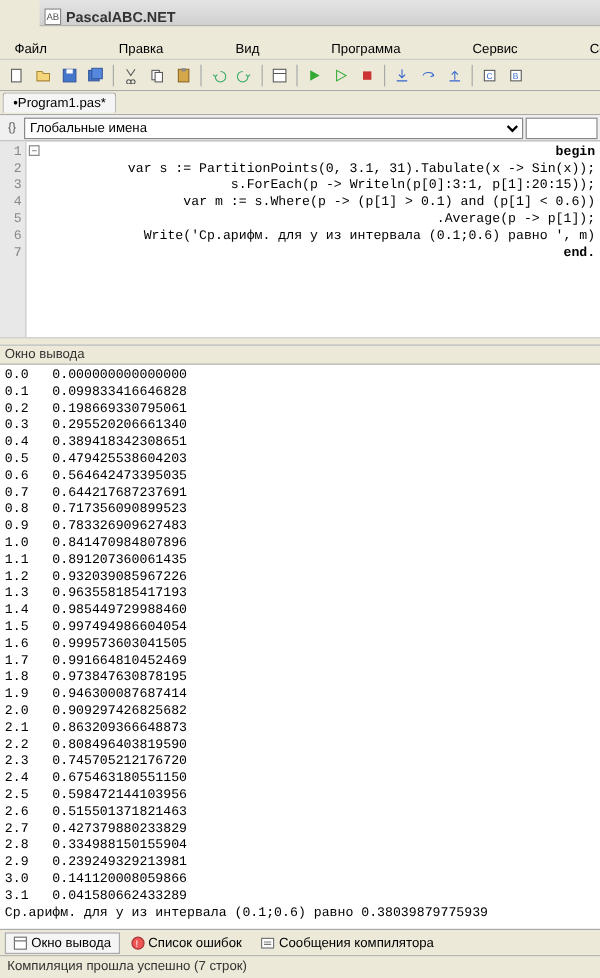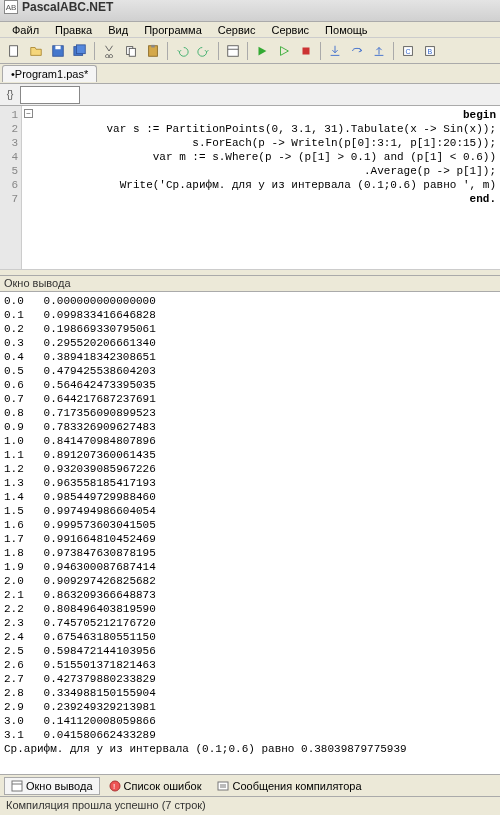--- a/index.html
+++ b/index.html
@@ -1,20 +1,20 @@
 <!DOCTYPE html>
 <html><head>
 <meta charset="utf-8">
 <style>
 * { margin: 0; padding: 0; box-sizing: border-box; }
 body { font-family: Tahoma, sans-serif; font-size: 11px; background: #ece9d8; width: 500px; height: 815px; overflow: hidden; display: flex; flex-direction: column; }
-.titlebar { background: linear-gradient(#e4e4e4, #d0d0d0); height: 22px; display: flex; align-items: flex-start; padding: 0 4px; border-bottom: 1px solid #aaa; }
+.titlebar { background: linear-gradient(#e4e4e4, #d0d0d0); height: 22px; display: flex; align-items: flex-end; padding: 0 4px; border-bottom: 1px solid #aaa; margin-left: 33px; }
 .titlebar .app-icon { width: 14px; height: 14px; background: #fff; border: 1px solid #888; margin-right: 4px; font-size: 8px; display: flex; align-items: center; justify-content: center; color: #555; }
 .titlebar .title { font-size: 12px; color: #333; font-weight: bold; }
-.menubar { background: #ece9d8; height: 16px; display: flex; align-items: center; padding: 0 4px; border-bottom: 1px solid #ccc; }
+.menubar { background: #ece9d8; height: 28px; display: flex; align-items: flex-end; padding: 0 4px; border-bottom: 1px solid #ccc; gap: 44px; }
 .menubar .menu-item { padding: 2px 8px; cursor: default; }
 .toolbar { background: #ece9d8; height: 26px; display: flex; align-items: center; padding: 2px 4px; border-bottom: 1px solid #aaa; gap: 2px; }
 .tb-btn { width: 20px; height: 20px; display: flex; align-items: center; justify-content: center; border: 1px solid transparent; cursor: default; }
 .tb-btn svg { width: 14px; height: 14px; }
 .tb-sep { width: 1px; height: 18px; background: #aaa; margin: 0 2px; }
 .tabs { background: #ece9d8; height: 20px; display: flex; align-items: center; padding-left: 2px; border-bottom: 1px solid #aaa; }
 .tab { background: #f5f5f5; border: 1px solid #aaa; border-bottom: none; padding: 2px 8px; font-size: 11px; border-radius: 3px 3px 0 0; }
 .scope-bar { background: #f0f0f0; height: 22px; display: flex; align-items: center; border-bottom: 1px solid #aaa; padding: 0 2px; gap: 2px;}
 .scope-bar .icon { width: 16px; height: 16px; display:flex; align-items:center; justify-content:center; font-size:10px; color:#555;}
 .scope-bar select { flex: 1; height: 18px; font-size: 11px; background: #fff; border: 1px solid #888; }
@@ -157,20 +157,21 @@
       </svg>
     </div>
 </div>
 
 <div class="tabs">
   <div class="tab">•Program1.pas*</div>
 </div>
 
 <div class="scope-bar">
   <div class="icon">{}</div>
+  <select><option>Глобальные имена</option></select>
   <input type="text" value="" style="">
 </div>
 
 <div class="editor">
   <div class="gutter">
     <div>1</div>
       <div>2</div>
       <div>3</div>
       <div>4</div>
       <div>5</div>

